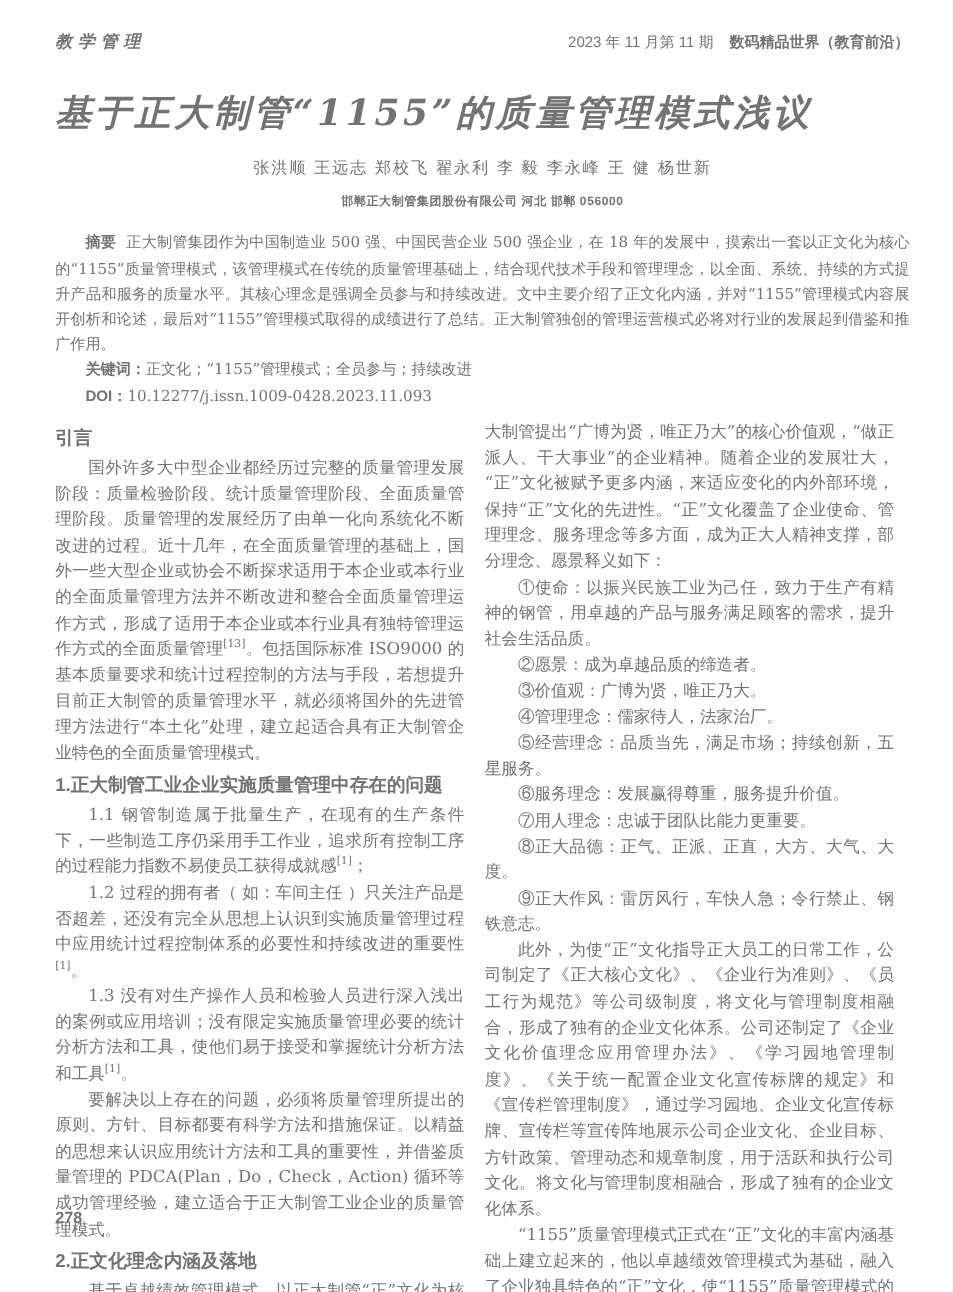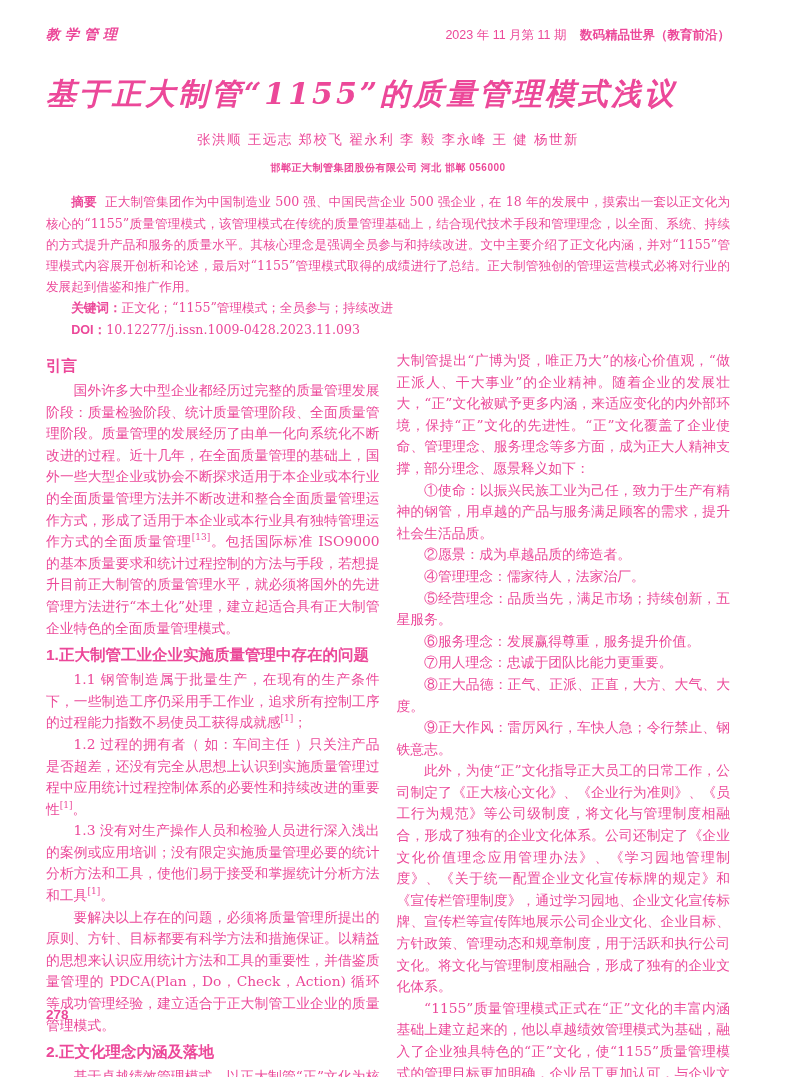--- a/index.html
+++ b/index.html
@@ -2,22 +2,22 @@
 <html lang="zh"><head>
 <meta charset="utf-8">
 <style>
   html,body{margin:0;padding:0;background:#e8e8e8;}
   .page{
     position:relative;
     width:794px;height:1077px;
     margin:0 auto;
     background:#ffffff;
     box-sizing:border-box;
-    padding:26px 64px 0 46px;
-    color:#ec4899;
+    padding:26px 36px 0 46px;
+    color:#737373;
     font-family:"DejaVu Serif","Liberation Serif",serif;
     overflow:hidden;
   }
   
   .header{display:flex;justify-content:space-between;align-items:baseline;font-size:12px;}
   .header-left{font-family:"DejaVu Serif",serif;font-style:italic;font-weight:bold;letter-spacing:5px;font-size:14px;}
   .header-right{font-family:Liberation Sans, sans-serif;font-size:12.5px;}
   .header-right .journal{font-weight:bold;margin-left:10px;}
   
   .title{
@@ -95,20 +95,21 @@
       <p class="sup-refs">1.3 没有对生产操作人员和检验人员进行深入浅出的案例或应用培训；没有限定实施质量管理必要的统计分析方法和工具，使他们易于接受和掌握统计分析方法和工具<sup>[1]</sup>。</p>
       <p>要解决以上存在的问题，必须将质量管理所提出的原则、方针、目标都要有科学方法和措施保证。以精益的思想来认识应用统计方法和工具的重要性，并借鉴质量管理的 PDCA(Plan，Do，Check，Action) 循环等成功管理经验，建立适合于正大制管工业企业的质量管理模式。</p>
       <h2>2.正文化理念内涵及落地</h2>
       <p>基于卓越绩效管理模式，以正大制管“正”文化为核心理念，总结提炼出“1155”质量管理模式。正</p>
     </div>
 
     <div class="col">
       <p class="noindent">大制管提出“广博为贤，唯正乃大”的核心价值观，“做正派人、干大事业”的企业精神。随着企业的发展壮大，“正”文化被赋予更多内涵，来适应变化的内外部环境，保持“正”文化的先进性。“正”文化覆盖了企业使命、管理理念、服务理念等多方面，成为正大人精神支撑，部分理念、愿景释义如下：</p>
       <p>①使命：以振兴民族工业为己任，致力于生产有精神的钢管，用卓越的产品与服务满足顾客的需求，提升社会生活品质。</p>
       <p>②愿景：成为卓越品质的缔造者。</p>
+      <p>③价值观：广博为贤，唯正乃大。</p>
       <p>④管理理念：儒家待人，法家治厂。</p>
       <p>⑤经营理念：品质当先，满足市场；持续创新，五星服务。</p>
       <p>⑥服务理念：发展赢得尊重，服务提升价值。</p>
       <p>⑦用人理念：忠诚于团队比能力更重要。</p>
       <p>⑧正大品德：正气、正派、正直，大方、大气、大度。</p>
       <p>⑨正大作风：雷厉风行，车快人急；令行禁止、钢铁意志。</p>
       <p>此外，为使“正”文化指导正大员工的日常工作，公司制定了《正大核心文化》、《企业行为准则》、《员工行为规范》等公司级制度，将文化与管理制度相融合，形成了独有的企业文化体系。公司还制定了《企业文化价值理念应用管理办法》、《学习园地管理制度》、《关于统一配置企业文化宣传标牌的规定》和《宣传栏管理制度》，通过学习园地、企业文化宣传标牌、宣传栏等宣传阵地展示公司企业文化、企业目标、方针政策、管理动态和规章制度，用于活跃和执行公司文化。将文化与管理制度相融合，形成了独有的企业文化体系。</p>
       <p>“1155”质量管理模式正式在“正”文化的丰富内涵基础上建立起来的，他以卓越绩效管理模式为基础，融入了企业独具特色的“正”文化，使“1155”质量管理模式的管理目标更加明确，企业员工更加认可，与企业文化相辅相成。</p>
     </div>
 

